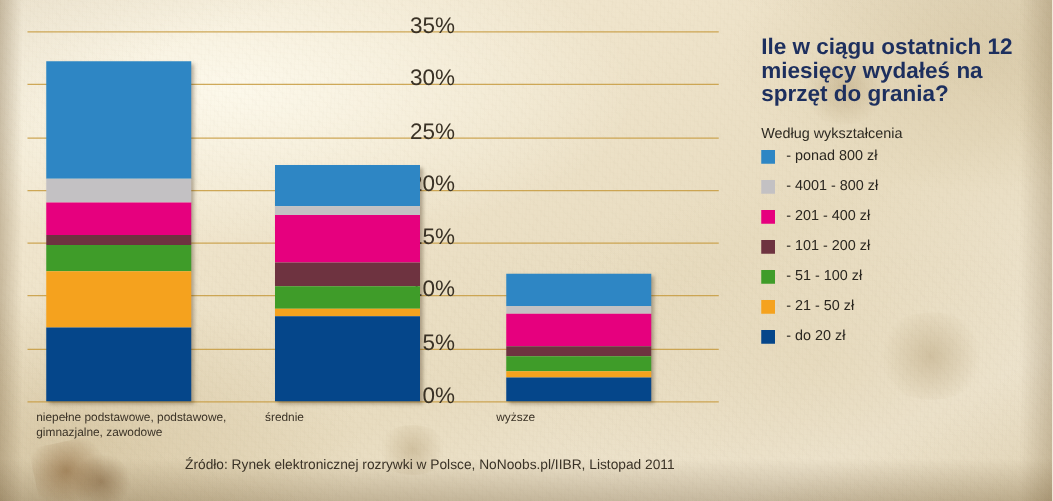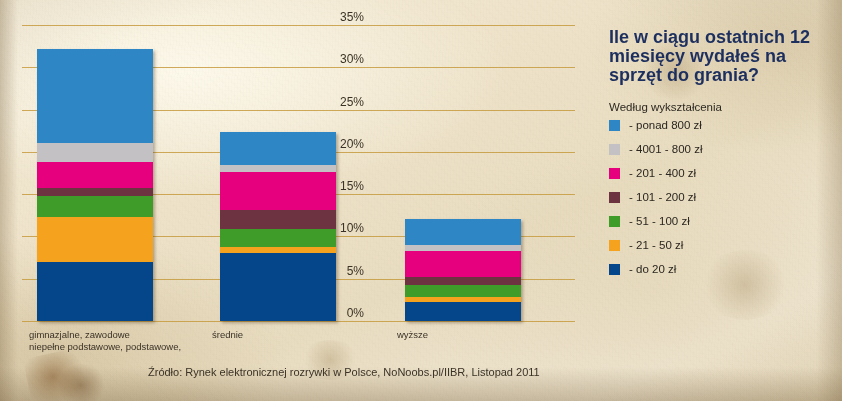--- a/index.html
+++ b/index.html
@@ -112,21 +112,21 @@
     width: 553px;
     height: 1px;
     background: #c79b3f;
     opacity: .85;
   }
   .ytick {
     position: absolute;
     right: 236px;
     width: 46px;
     text-align: right;
-    font-size: 12px;
+    font-size: 18px;
     color: #3a3226;
     font-family: "Liberation Sans", sans-serif;
   }
 
   .bar {
     position: absolute;
     width: 116px;
     box-shadow: 2px 2px 3px rgba(60,44,20,0.35);
   }
   .seg {
@@ -230,22 +230,22 @@
       <div class="bar" style="left: 37px; top: 48.68px; height: 272.32px;">
         <div class="seg" title="- ponad 800 zł: 11.2%" style="height: 94.72px; background: rgb(46, 134, 196);"></div>
         <div class="seg" title="- 4001 - 800 zł: 2.2%" style="height: 18.6057px; background: rgb(195, 193, 195);"></div>
         <div class="seg" title="- 201 - 400 zł: 3.1%" style="height: 26.2171px; background: rgb(230, 0, 126);"></div>
         <div class="seg" title="- 101 - 200 zł: 0.9%" style="height: 7.61143px; background: rgb(110, 51, 64);"></div>
         <div class="seg" title="- 51 - 100 zł: 2.5%" style="height: 21.1429px; background: rgb(63, 156, 41);"></div>
         <div class="seg" title="- 21 - 50 zł: 5.3%" style="height: 44.8229px; background: rgb(245, 162, 30);"></div>
         <div class="seg" title="- do 20 zł: 7%" style="height: 59.2px; background: rgb(5, 70, 138);"></div>
       </div>
       <div class="xlabel" style="left: 29px; top: 329px;">
+        <div>niepełne podstawowe, podstawowe,</div>
         <div>gimnazjalne, zawodowe</div>
-        <div>niepełne podstawowe, podstawowe,</div>
       </div>
       <div class="bar" style="left: 220px; top: 131.56px; height: 189.44px;">
         <div class="seg" title="- ponad 800 zł: 3.9%" style="height: 32.9829px; background: rgb(46, 134, 196);"></div>
         <div class="seg" title="- 4001 - 800 zł: 0.9%" style="height: 7.61143px; background: rgb(195, 193, 195);"></div>
         <div class="seg" title="- 201 - 400 zł: 4.5%" style="height: 38.0571px; background: rgb(230, 0, 126);"></div>
         <div class="seg" title="- 101 - 200 zł: 2.2%" style="height: 18.6057px; background: rgb(110, 51, 64);"></div>
         <div class="seg" title="- 51 - 100 zł: 2.1%" style="height: 17.76px; background: rgb(63, 156, 41);"></div>
         <div class="seg" title="- 21 - 50 zł: 0.8%" style="height: 6.76571px; background: rgb(245, 162, 30);"></div>
         <div class="seg" title="- do 20 zł: 8%" style="height: 67.6571px; background: rgb(5, 70, 138);"></div>
       </div>

